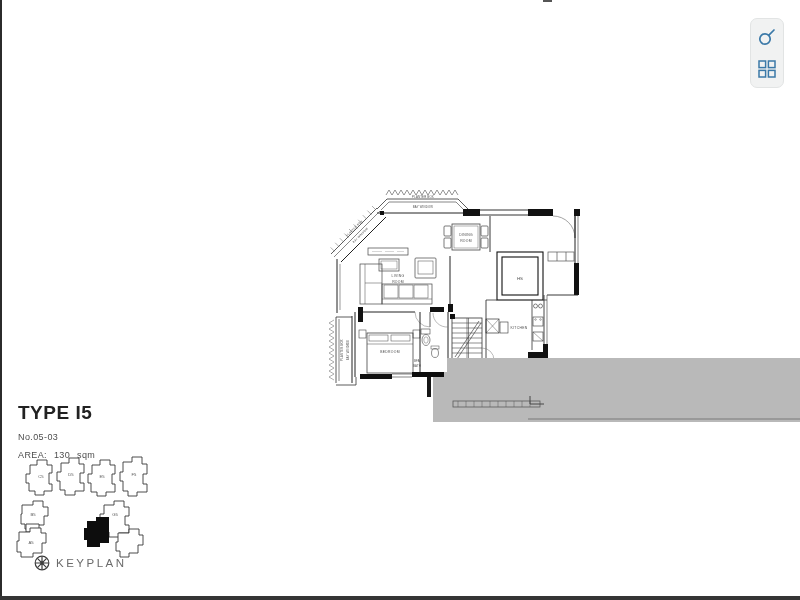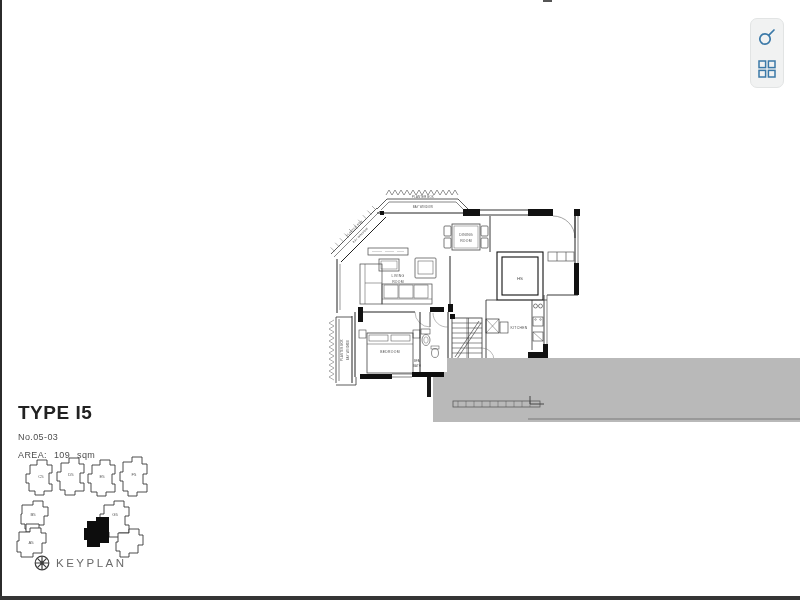--- a/index.html
+++ b/index.html
@@ -242,21 +242,21 @@
     <rect x="53" y="51" width="87" height="6"></rect>
     <path d="M58,51 V57 M66,51 V57 M74,51 V57 M82,51 V57 M90,51 V57 M98,51 V57 M106,51 V57 M114,51 V57 M122,51 V57 M130,51 V57" stroke-width=".5"></path>
     <path d="M130,46 V54 H144" stroke="#474747" stroke-width="1"></path>
   </g>
   <line x1="128" y1="69" x2="400" y2="69" stroke="#8f8f8f" stroke-width="1.3"></line>
 </svg>
 
 <div id="title-block" class="abs">
   <h1>TYPE I5</h1>
   <div class="subline">No.05-03</div>
-  <div class="subline area">AREA: 109 sqm</div>
+  <div class="subline area">AREA: 130 sqm</div>
 </div>
 
 <svg class="abs" style="left:14px;top:455px;" width="140" height="120" viewBox="0 0 140 120">
   <g fill="#fff" stroke="#383838" stroke-width=".9" stroke-linejoin="miter">
     <path d="M16,10 h7 v-5 h10 v5 h5 v8 h-3 v11 h3 v7 h-8 v4 h-9 v-4 h-6 v-8 h-3 v-9 h4 z"></path>
     <path d="M47,8 h8 v-5 h10 v6 h5 v9 h-4 v10 h4 v8 h-9 v4 h-10 v-5 h-5 v-9 h-3 v-9 h4 z"></path>
     <path d="M78,10 h8 v-5 h10 v5 h5 v9 h-3 v10 h3 v8 h-9 v4 h-9 v-4 h-6 v-9 h-3 v-9 h4 z"></path>
     <path d="M109,7 h9 v-5 h10 v7 h5 v10 h-4 v10 h4 v8 h-10 v4 h-9 v-5 h-5 v-10 h-3 v-9 h3 z"></path>
     <path d="M8,50 h11 v-4 h10 v6 h5 v9 h-4 v9 h-7 v4 h-12 v-5 h-4 v-10 h1 z"></path>
     <path d="M12,69 h13 v8 h-13 z"></path>

